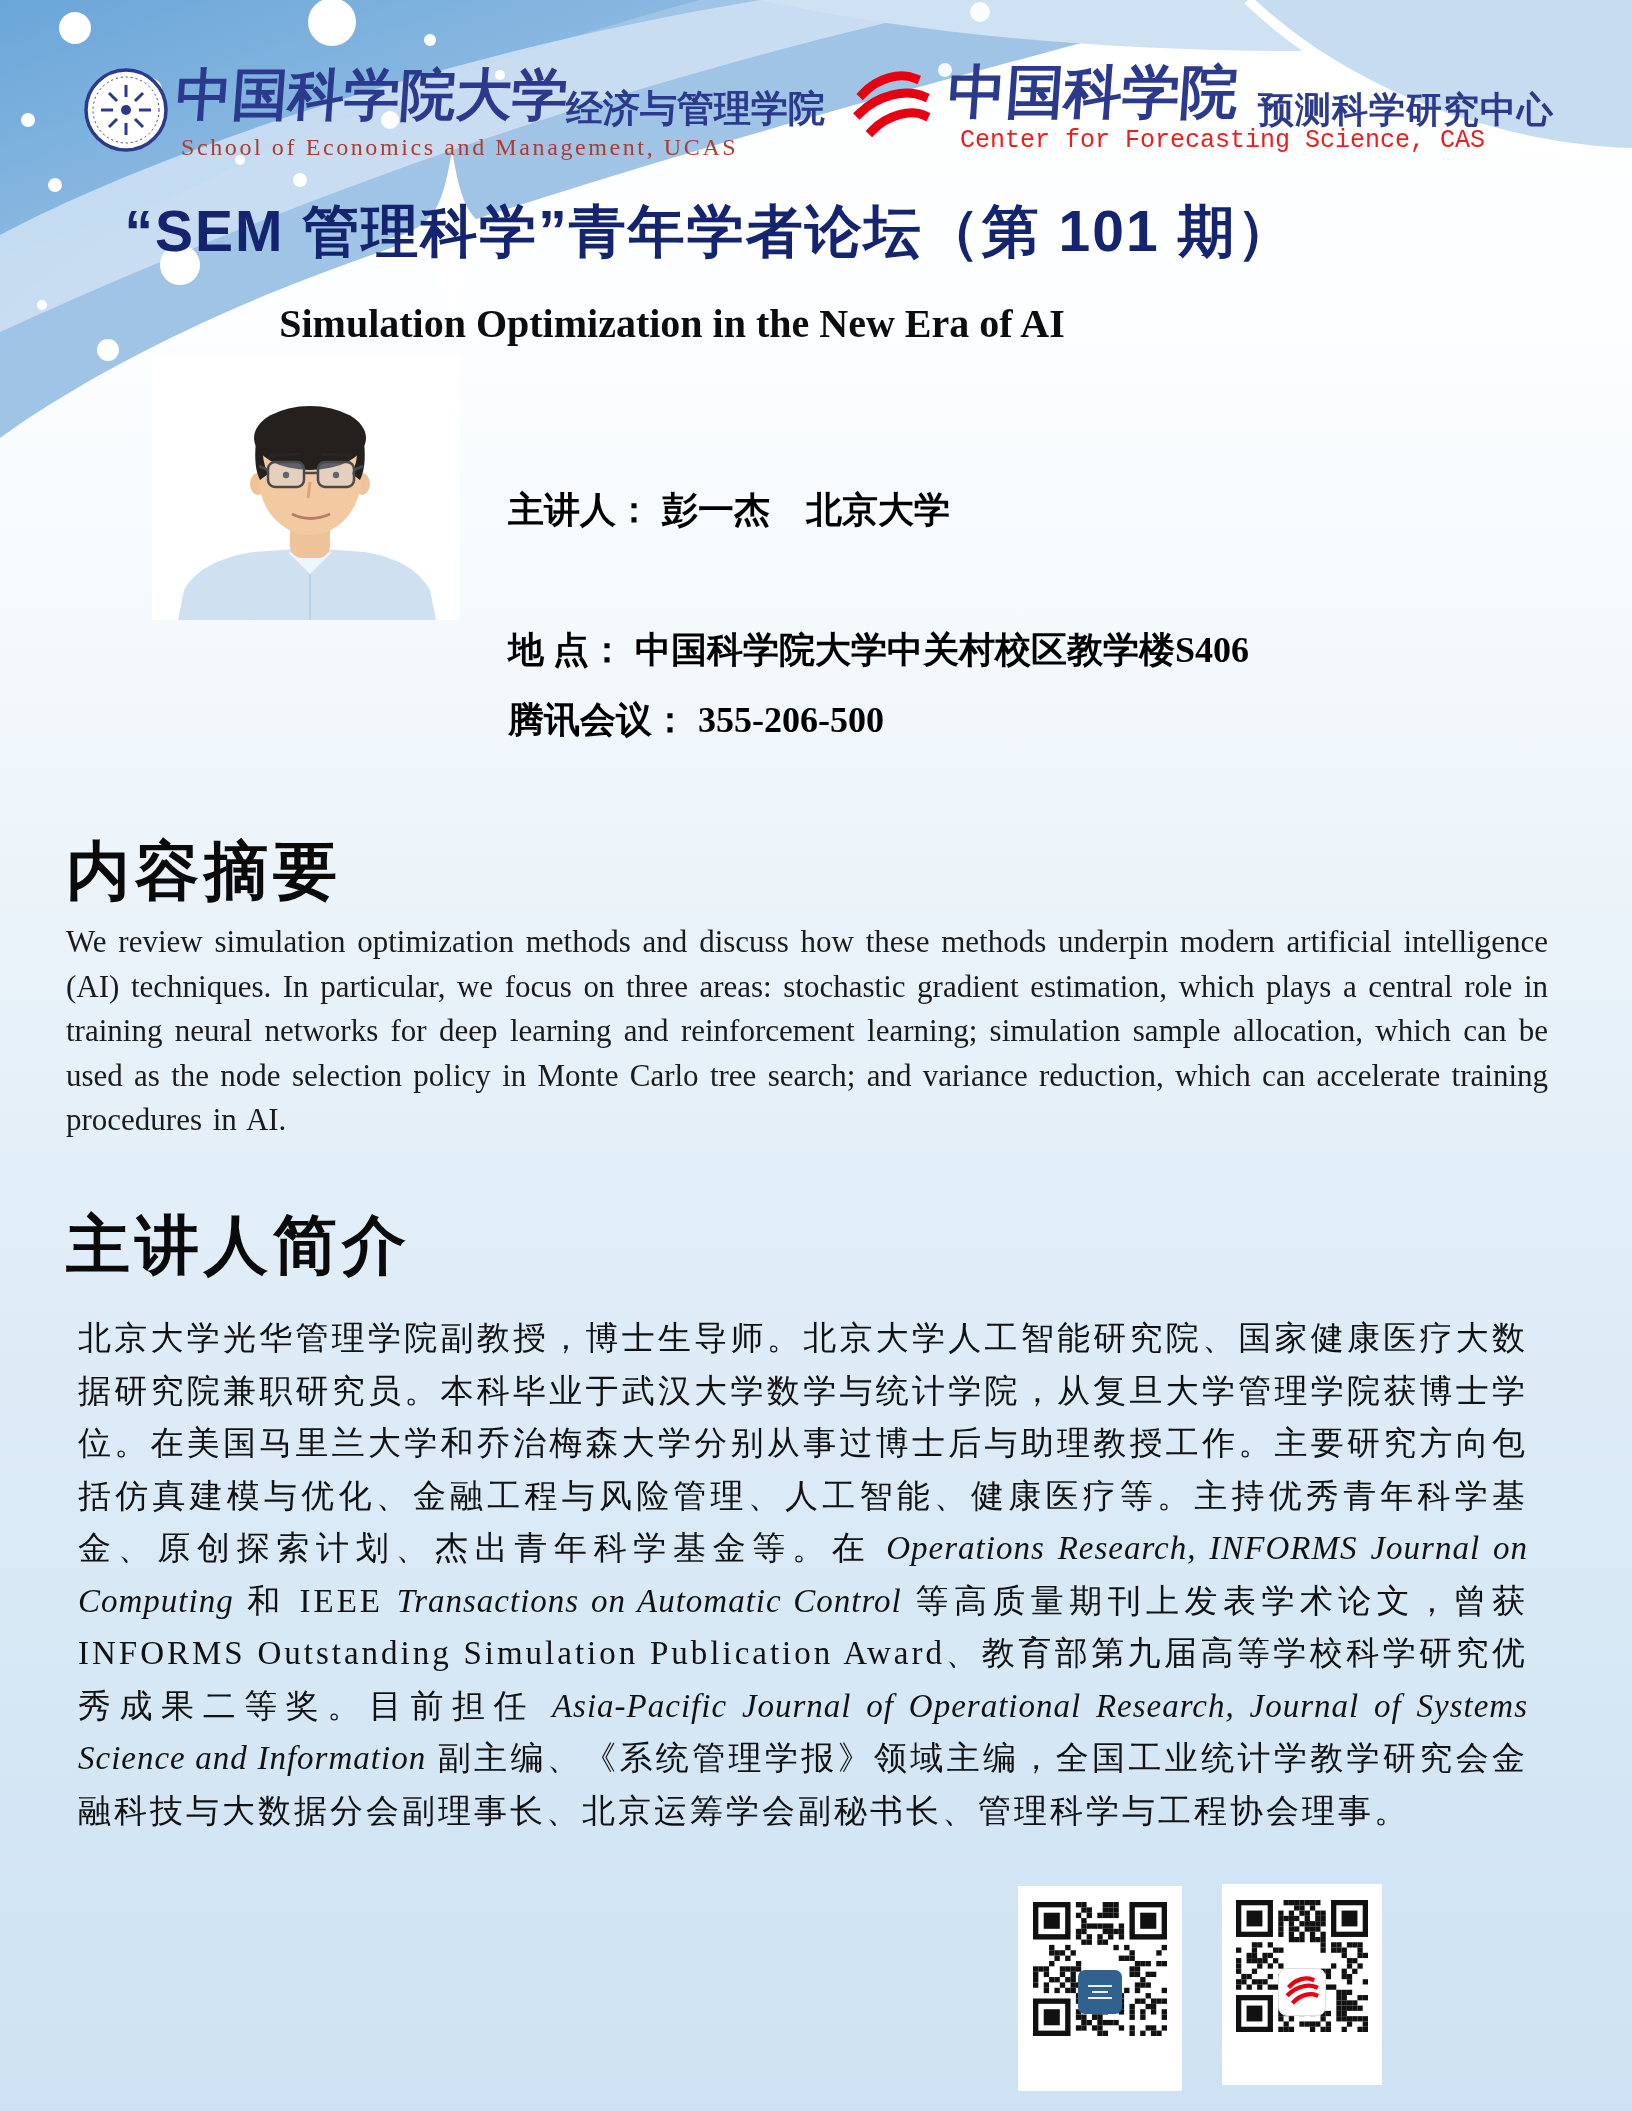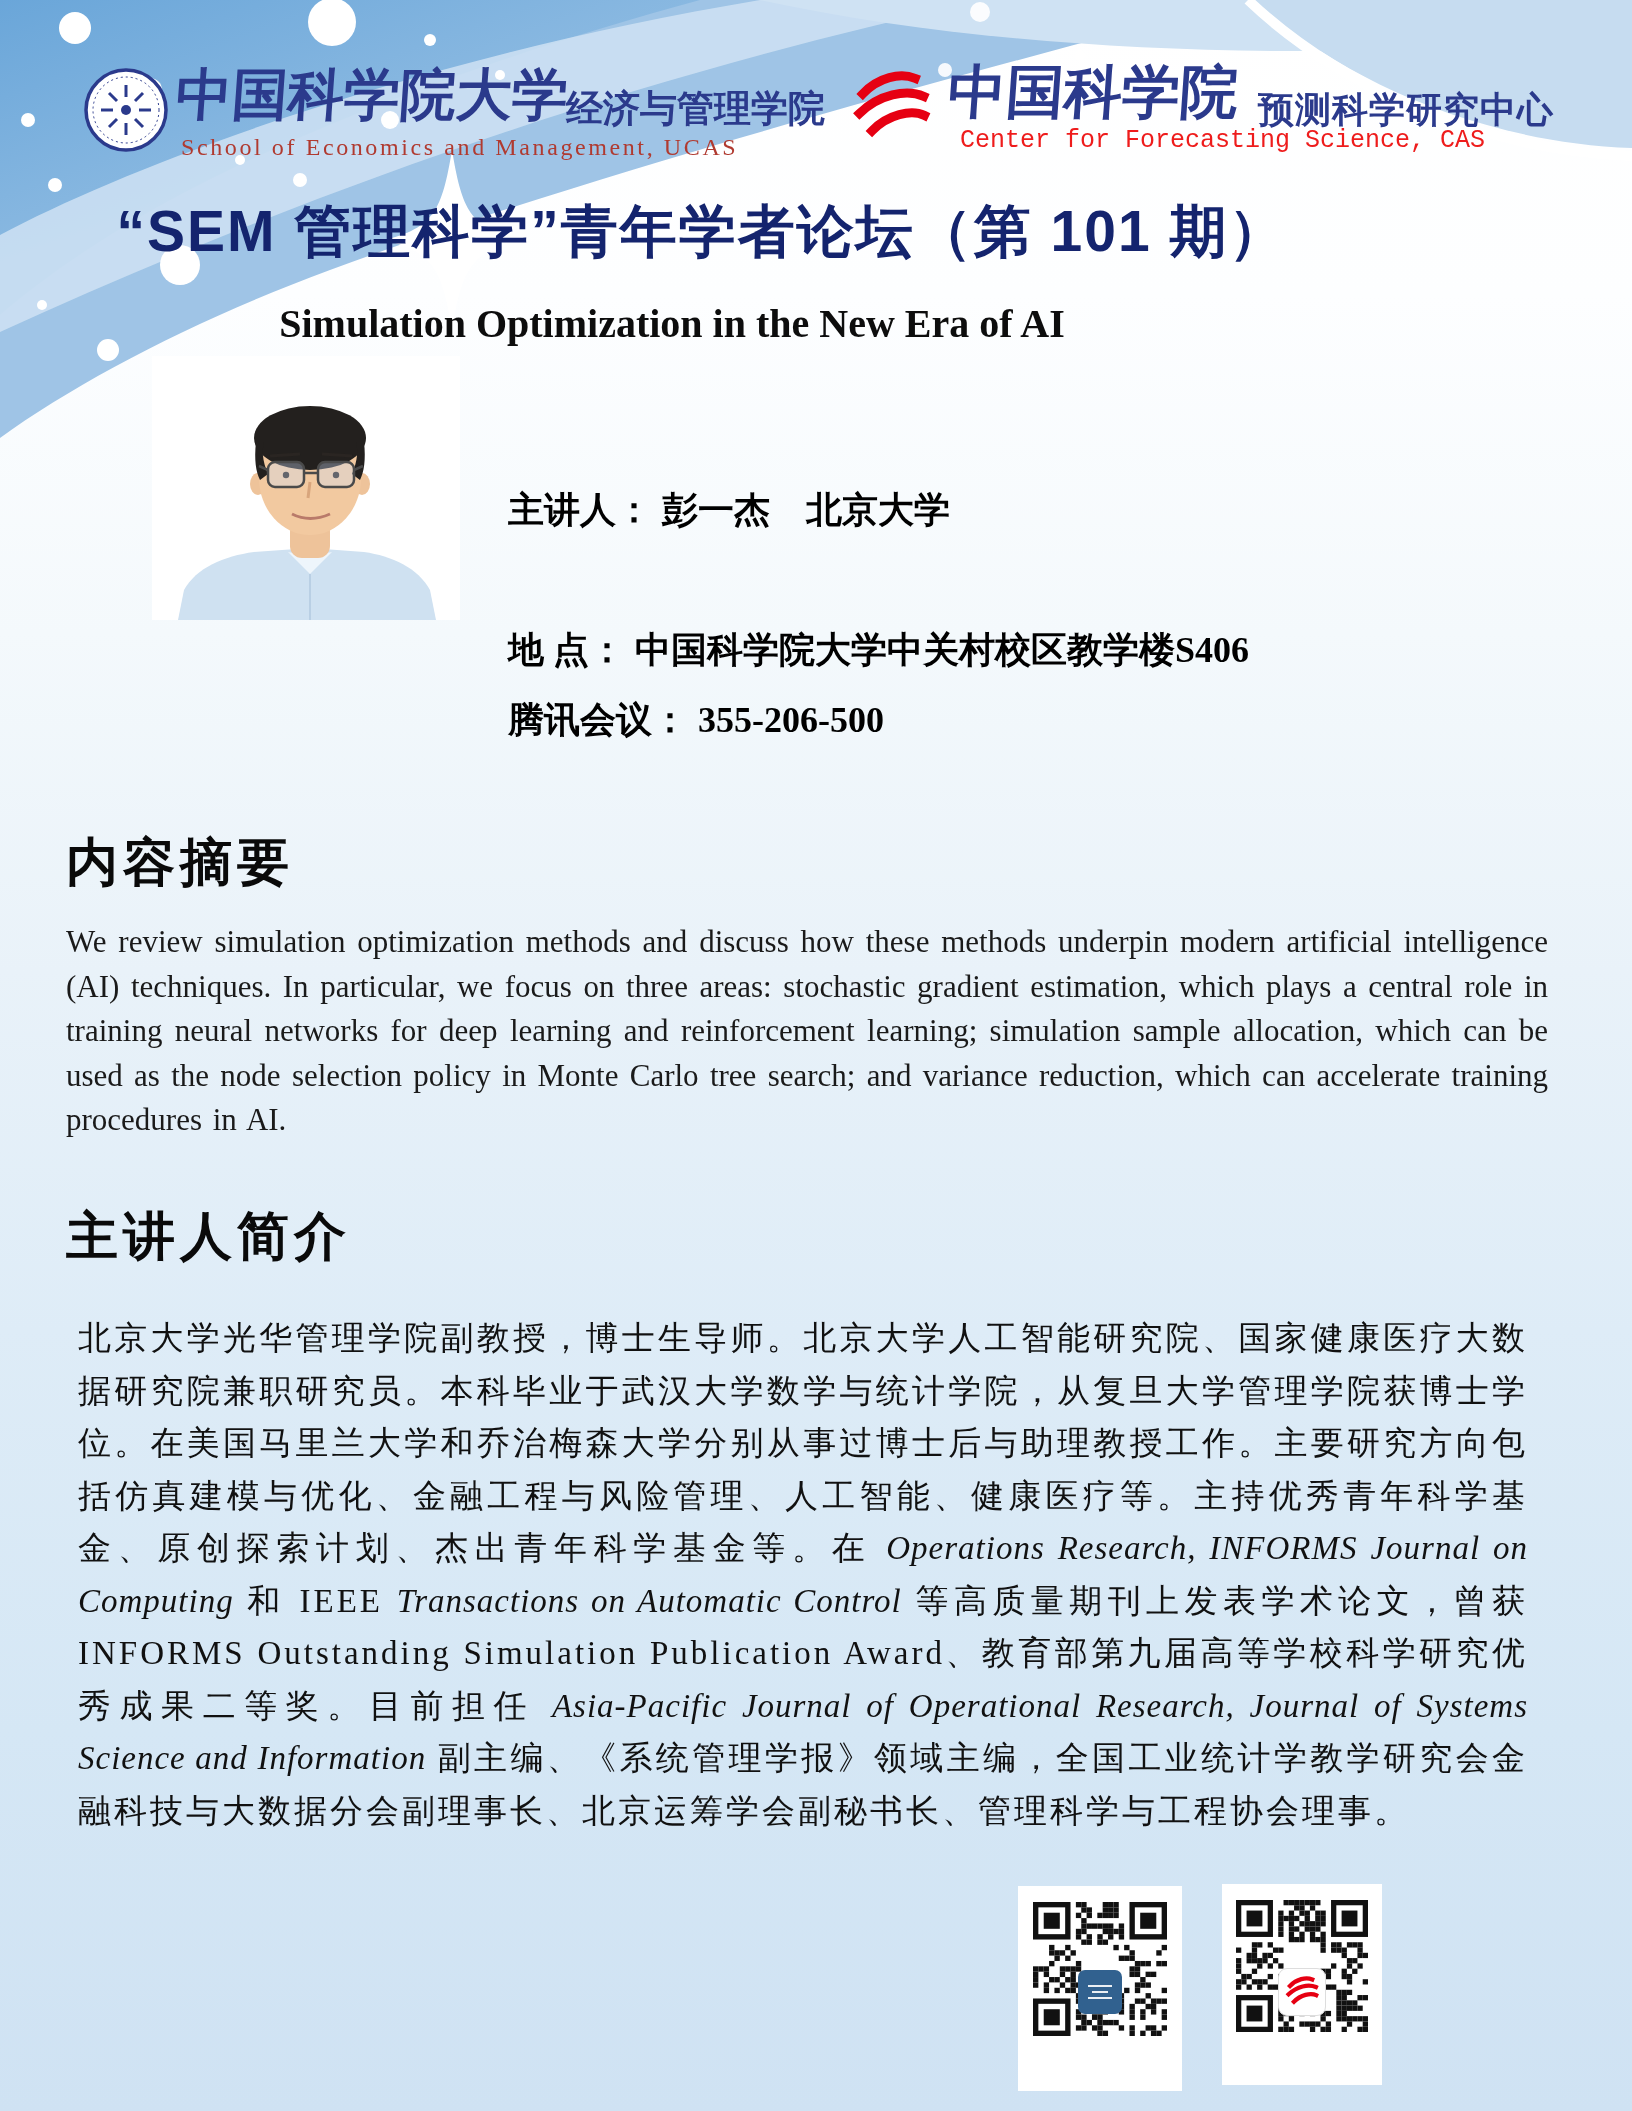--- a/index.html
+++ b/index.html
@@ -15,33 +15,33 @@
   .logo-cn-main{position:absolute;color:#2b3a8c;font-weight:bold;font-family:"Liberation Serif",serif;transform:skewX(-4deg);white-space:nowrap;}
   .logo-cn-sub{position:absolute;color:#2b3a8c;font-weight:bold;font-family:"Liberation Serif",serif;white-space:nowrap;}
   .logo-en-left{position:absolute;left:181px;top:134px;font-size:24px;letter-spacing:2.6px;color:#b03a30;font-family:"Liberation Serif",serif;white-space:nowrap;}
   .logo-en-right{position:absolute;left:960px;top:126px;font-size:25px;color:#ee1c1c;font-family:"Liberation Mono",monospace;white-space:nowrap;}
   .l-main{left:176px;top:58px;font-size:56px;letter-spacing:0px;}
   .l-sub{left:566px;top:84px;font-size:37px;}
   .r-main{left:948px;top:54px;font-size:58px;}
   .r-sub{left:1258px;top:86px;font-size:36px;letter-spacing:1px;}
   
   .title{position:absolute;left:0;top:194px;width:1404px;text-align:center;margin:0;
-    font-family:"Liberation Sans",sans-serif;font-weight:800;font-size:57px;letter-spacing:2px;color:#14246e;}
+    font-family:"Liberation Sans",sans-serif;font-weight:800;font-size:57px;letter-spacing:2px;color:#14246e;padding-left:8px;}
   .subtitle{position:absolute;left:0;top:300px;width:1344px;text-align:center;margin:0;
     font-family:"Liberation Serif",serif;font-weight:bold;font-size:40px;color:#0d0d0d;}
   
   .photo{position:absolute;left:152px;top:356px;width:308px;height:264px;background:#ffffff;}
   .photo svg{display:block;}
   
   .info-row{position:absolute;left:508px;white-space:nowrap;font-family:"Liberation Serif",serif;
     font-weight:bold;font-size:36px;color:#000;}
   .info-row .val{margin-left:10px;}
   
   .sec-heading{position:absolute;left:66px;margin:0;font-family:"Liberation Sans",sans-serif;
-    font-weight:900;font-size:52px;letter-spacing:5px;color:#0a0a0a;}
+    font-weight:900;font-size:64px;letter-spacing:5px;color:#0a0a0a;}
   .abstract{position:absolute;left:66px;top:920px;width:1482px;margin:0;
     font-family:"Liberation Serif",serif;font-size:31px;line-height:44.5px;color:#1a1a1a;
     text-align:justify;word-spacing:3px;}
   .bio{position:absolute;left:66px;top:1300px;width:1450px;margin:12px;
     font-family:"Liberation Serif",serif;font-size:33px;line-height:52.5px;color:#111;
     text-align:justify;letter-spacing:3px;}
   .bio .it{font-style:italic;letter-spacing:1px;}
   
   .qr{position:absolute;background:#ffffff;}
   .qr1{left:1018px;top:1886px;width:164px;height:205px;}

